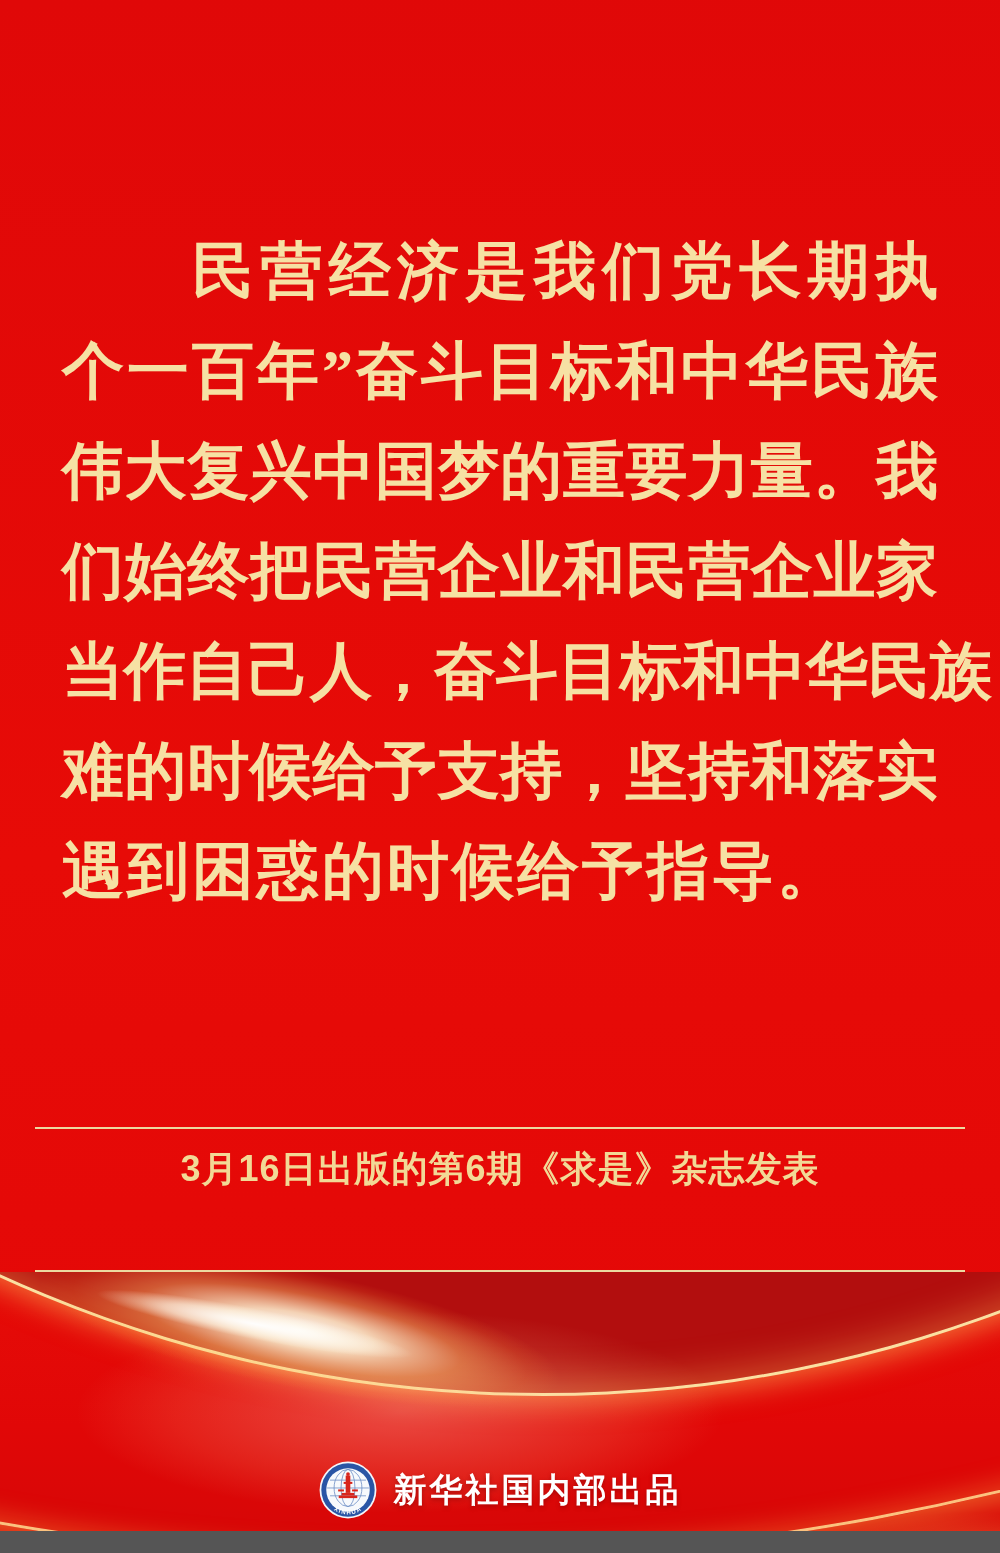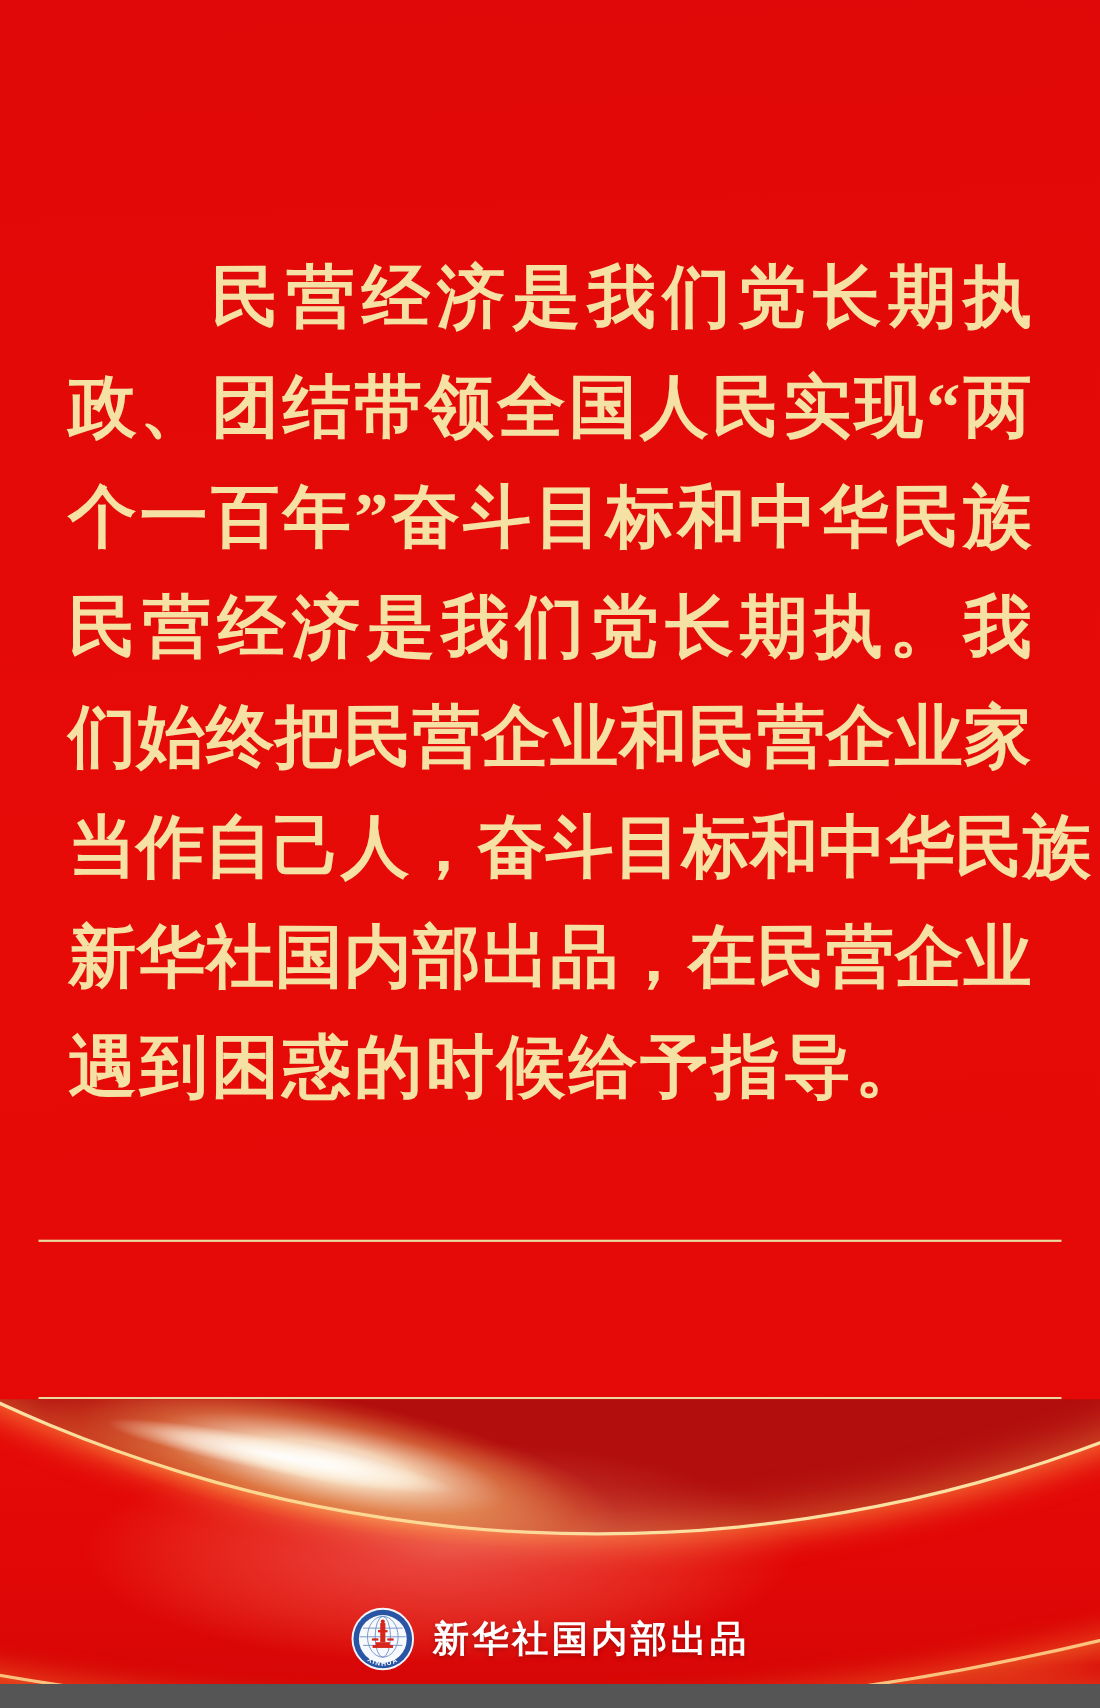--- a/index.html
+++ b/index.html
@@ -97,31 +97,31 @@
     text-shadow:0 2px 4px rgba(110,0,0,0.45);
   }
 </style>
 </head>
 <body>
 
 <div class="poster">
 
   <div class="quote">
     <div class="q-line q-first">民营经济是我们党长期执</div>
-    <div class="q-line">政、团结带领全国人民实现“两</div>
     <div class="q-line">个一百年”奋斗目标和中华民族</div>
-    <div class="q-line">民营经济是我们党长期执。我</div>
+    <div class="q-line">伟大复兴中国梦的重要力量。我</div>
     <div class="q-line">们始终把民营企业和民营企业家</div>
     <div class="q-line">当作自己人，奋斗目标和中华民族</div>
-    <div class="q-line">新华社国内部出品，在民营企业</div>
+    <div class="q-line">难的时候给予支持，坚持和落实</div>
     <div class="q-line q-last">遇到困惑的时候给予指导。</div>
   </div>
 
   <div class="sep sep-top"></div>
   <div class="citation">
+    <div>3月16日出版的第6期《求是》杂志发表</div>
   </div>
   <div class="sep sep-bottom"></div>
 
   <div class="sweep">
     <div class="arc-main"></div>
     <div class="underglow"></div>
     <div class="streak"></div>
     <div class="streak-core"></div>
     <div class="arc-secondary"></div>
     <div class="cornerglow"></div>

